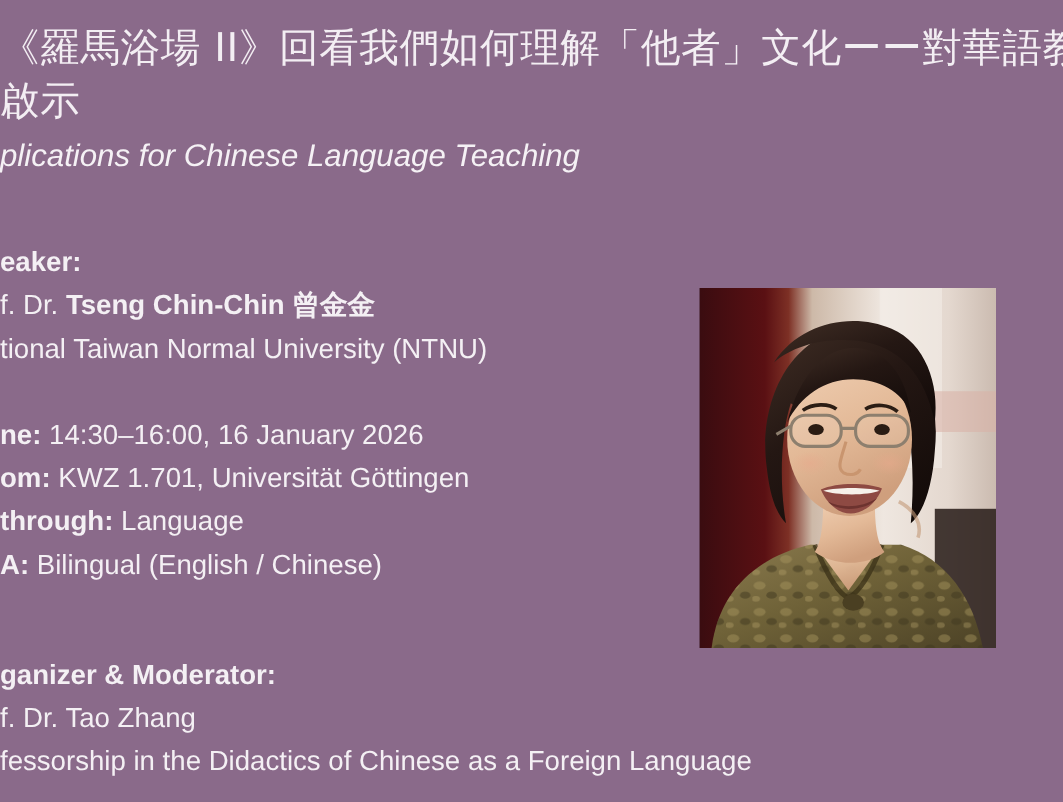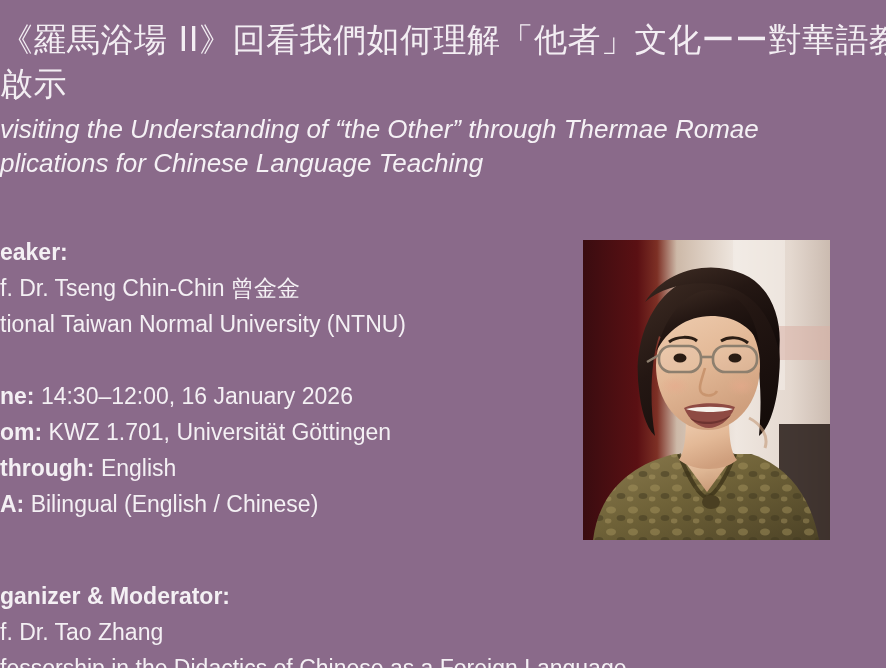--- a/index.html
+++ b/index.html
@@ -58,21 +58,21 @@
     font-size: 23px;
     line-height: 36px;
     white-space: nowrap;
   }
   .block-speaker { margin-top: 54px; }
   .block-details { margin-top: 36px; }
   .block-organizer { margin-top: 56px; }
 
   .lead { font-weight: bold; }
   .row { display: block; }
-  .nm   { font-weight: normal; }
+  .nm   { font-weight: bold; }
 
   
   .photo {
     position: absolute;
     left: 583px;
     top: 240px;
     width: 247px;
     height: 300px;
     overflow: hidden;
     background: #2b0b0d;
@@ -85,34 +85,33 @@
 <div id="poster">
 
   <div class="content">
 
     <div class="title-cn">
       <span class="l1">《羅馬浴場 II》回看我們如何理解「他者」文化ーー對華語教</span>
       <span class="l2">啟示</span>
     </div>
 
     <div class="title-en">
-      <span class="l1">visiting the Understanding of “the Other” through Thermae Romae</span>
       <span class="l2">plications for Chinese Language Teaching</span>
     </div>
 
     <div class="body-block block-speaker">
       <span class="row lead">eaker:</span>
       <span class="row"><span>f. Dr. </span><span class="nm">Tseng Chin-Chin 曾金金</span></span>
       <span class="row">tional Taiwan Normal University (NTNU)</span>
     </div>
 
     <div class="body-block block-details">
-      <span class="row"><span class="lead">ne:</span><span> 14:30–12:00, 16 January 2026</span></span>
+      <span class="row"><span class="lead">ne:</span><span> 14:30–16:00, 16 January 2026</span></span>
       <span class="row"><span class="lead">om:</span><span> KWZ 1.701, Universität Göttingen</span></span>
-      <span class="row"><span class="lead">through:</span><span> English</span></span>
+      <span class="row"><span class="lead">through:</span><span> Language</span></span>
       <span class="row"><span class="lead">A:</span><span> Bilingual (English / Chinese)</span></span>
     </div>
 
     <div class="body-block block-organizer">
       <span class="row lead">ganizer &amp; Moderator:</span>
       <span class="row">f. Dr. Tao Zhang</span>
       <span class="row">fessorship in the Didactics of Chinese as a Foreign Language</span>
     </div>
 
   </div>

